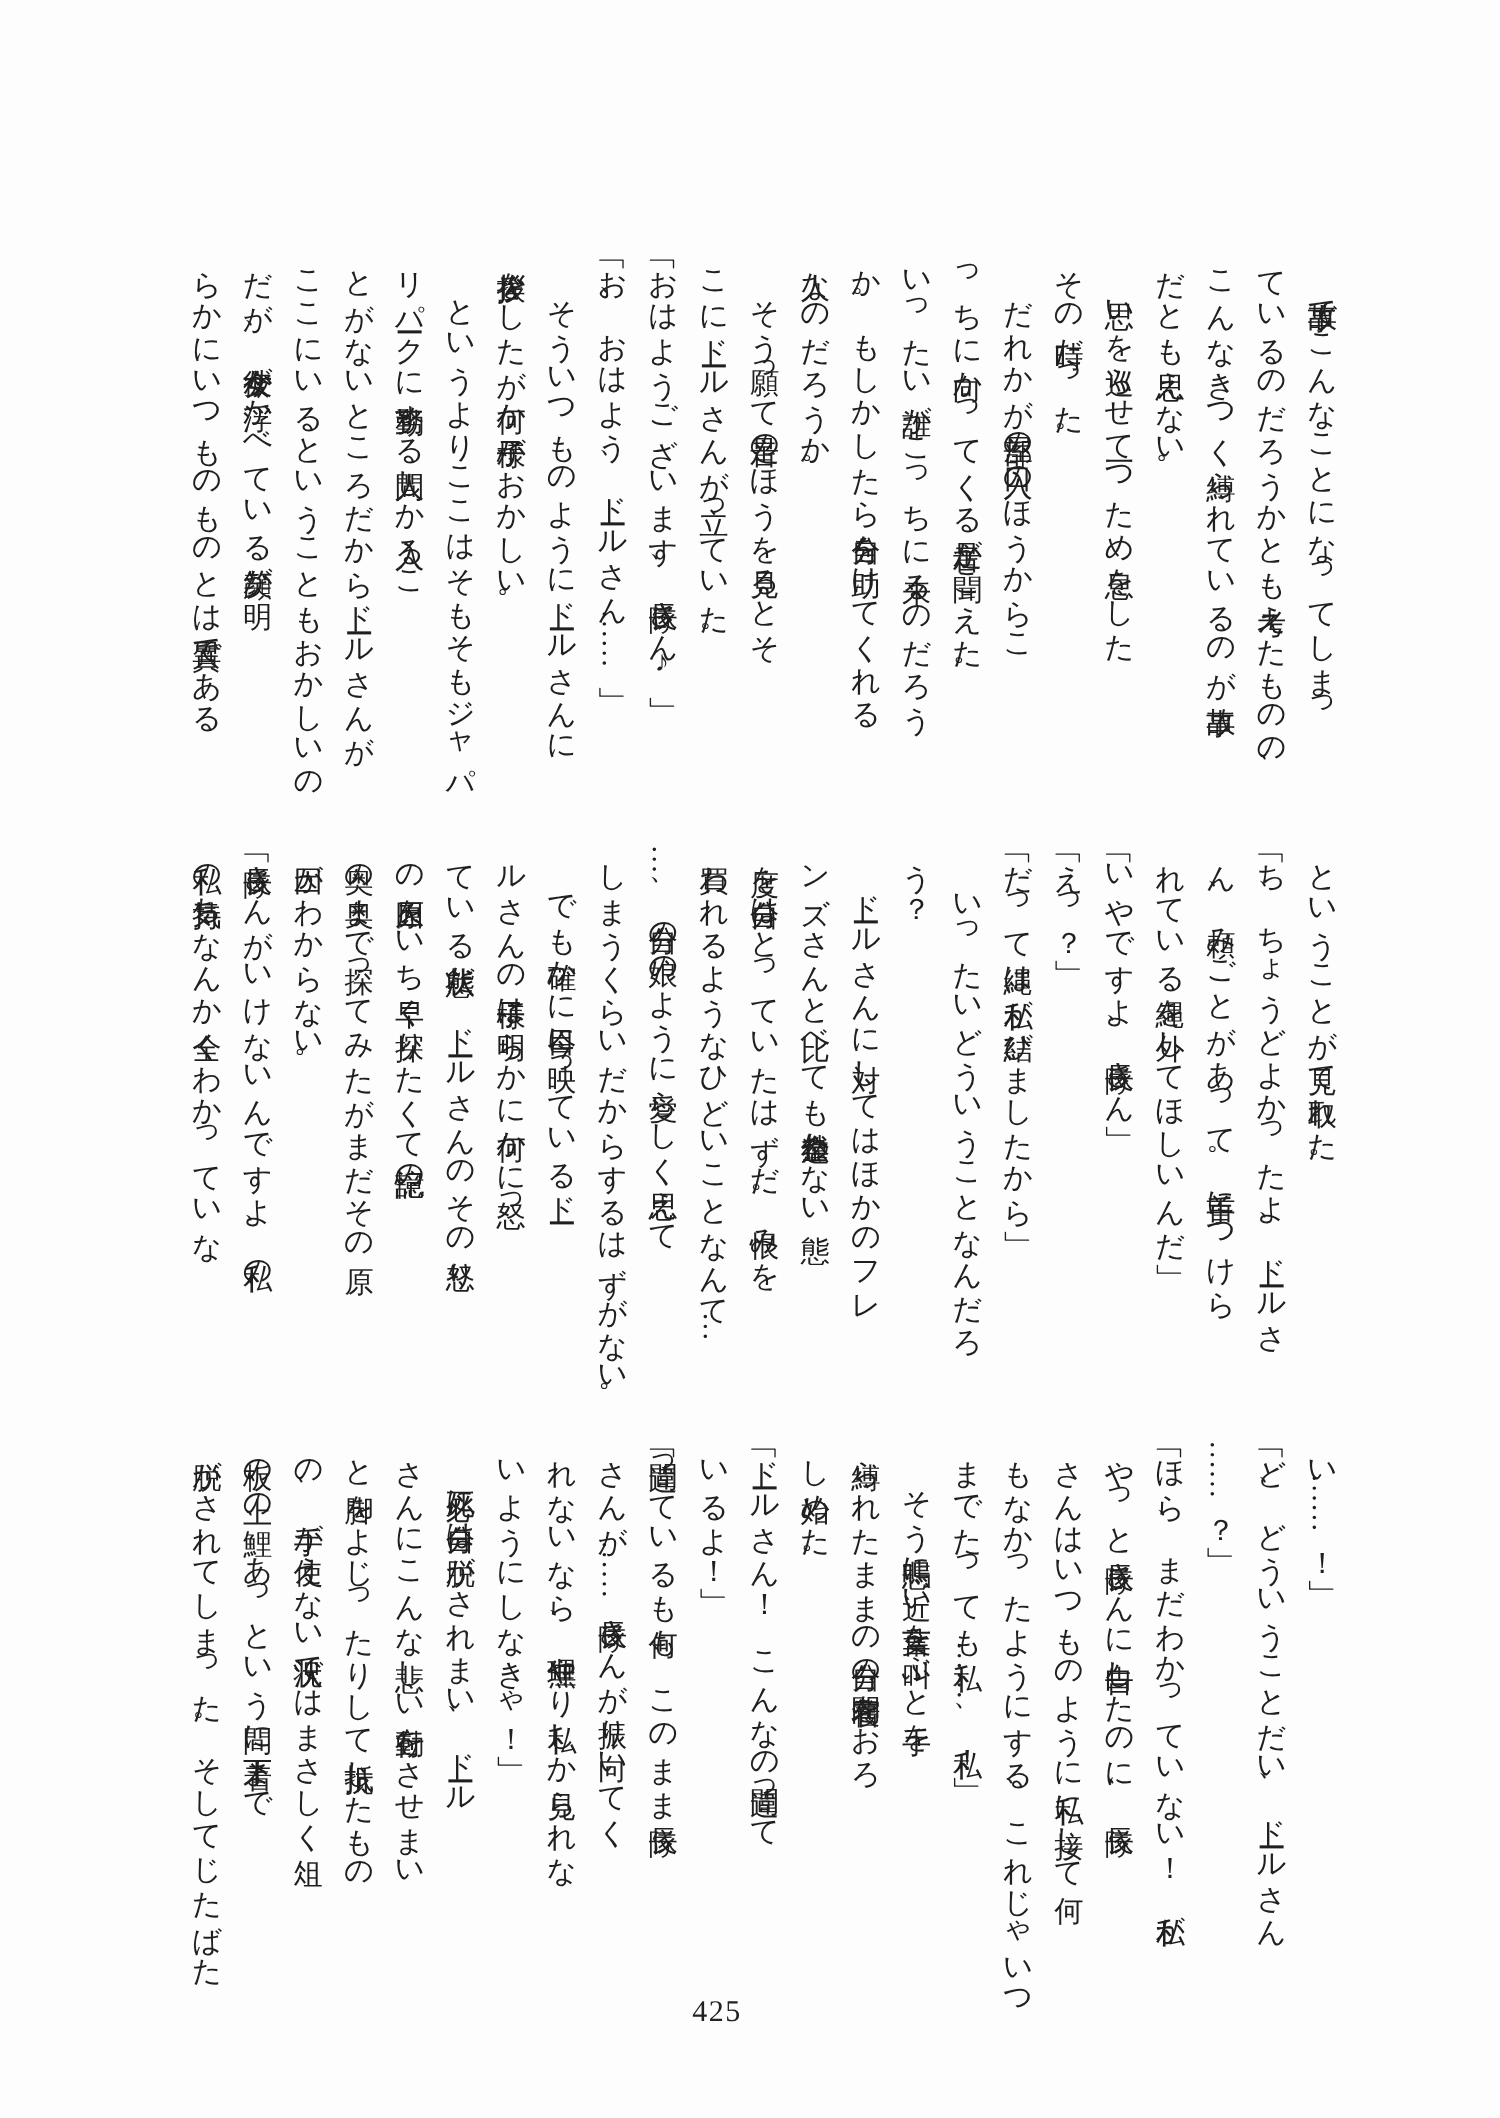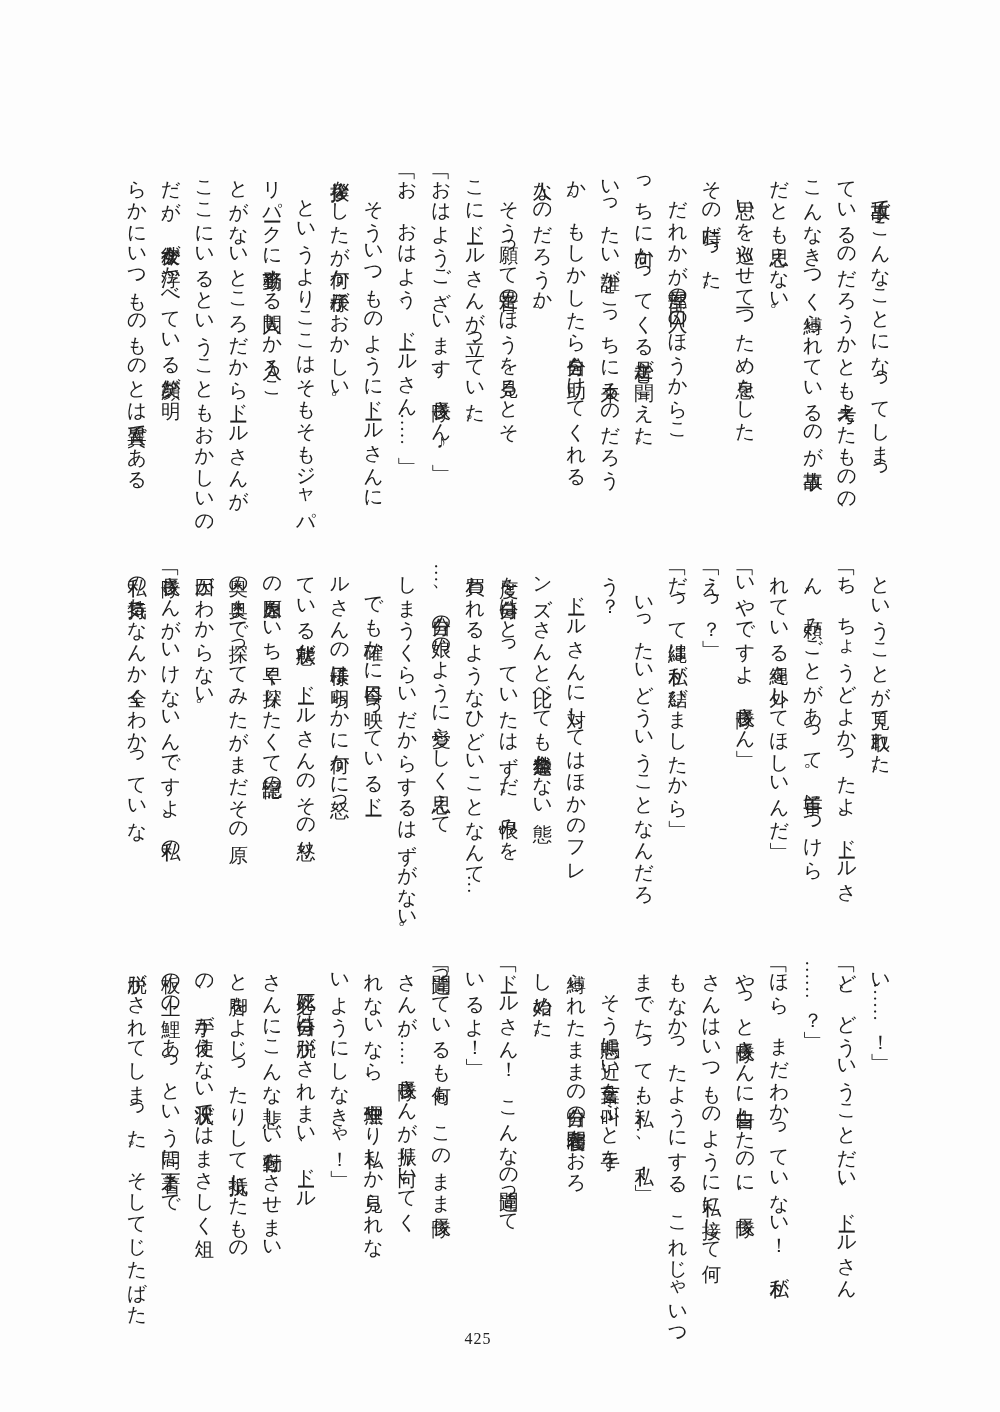--- a/index.html
+++ b/index.html
@@ -32,21 +32,21 @@
   }
   .band-top    { top: 167px; }
   .band-middle { top: 563px; }
   .band-bottom { top: 960px; }
   .page-number {
     position: absolute;
     top: 1330px;
     left: 0;
     width: 956px;
     text-align: center;
-    font-size: 16px;
+    font-size: 20px;
     letter-spacing: 1px;
     color: #222222;
   }
 </style>
 </head>
 <body>
 
 <div class="page">
   <section class="band band-top">
       <div class="line">　事故でこんなことになってしまっ</div>

